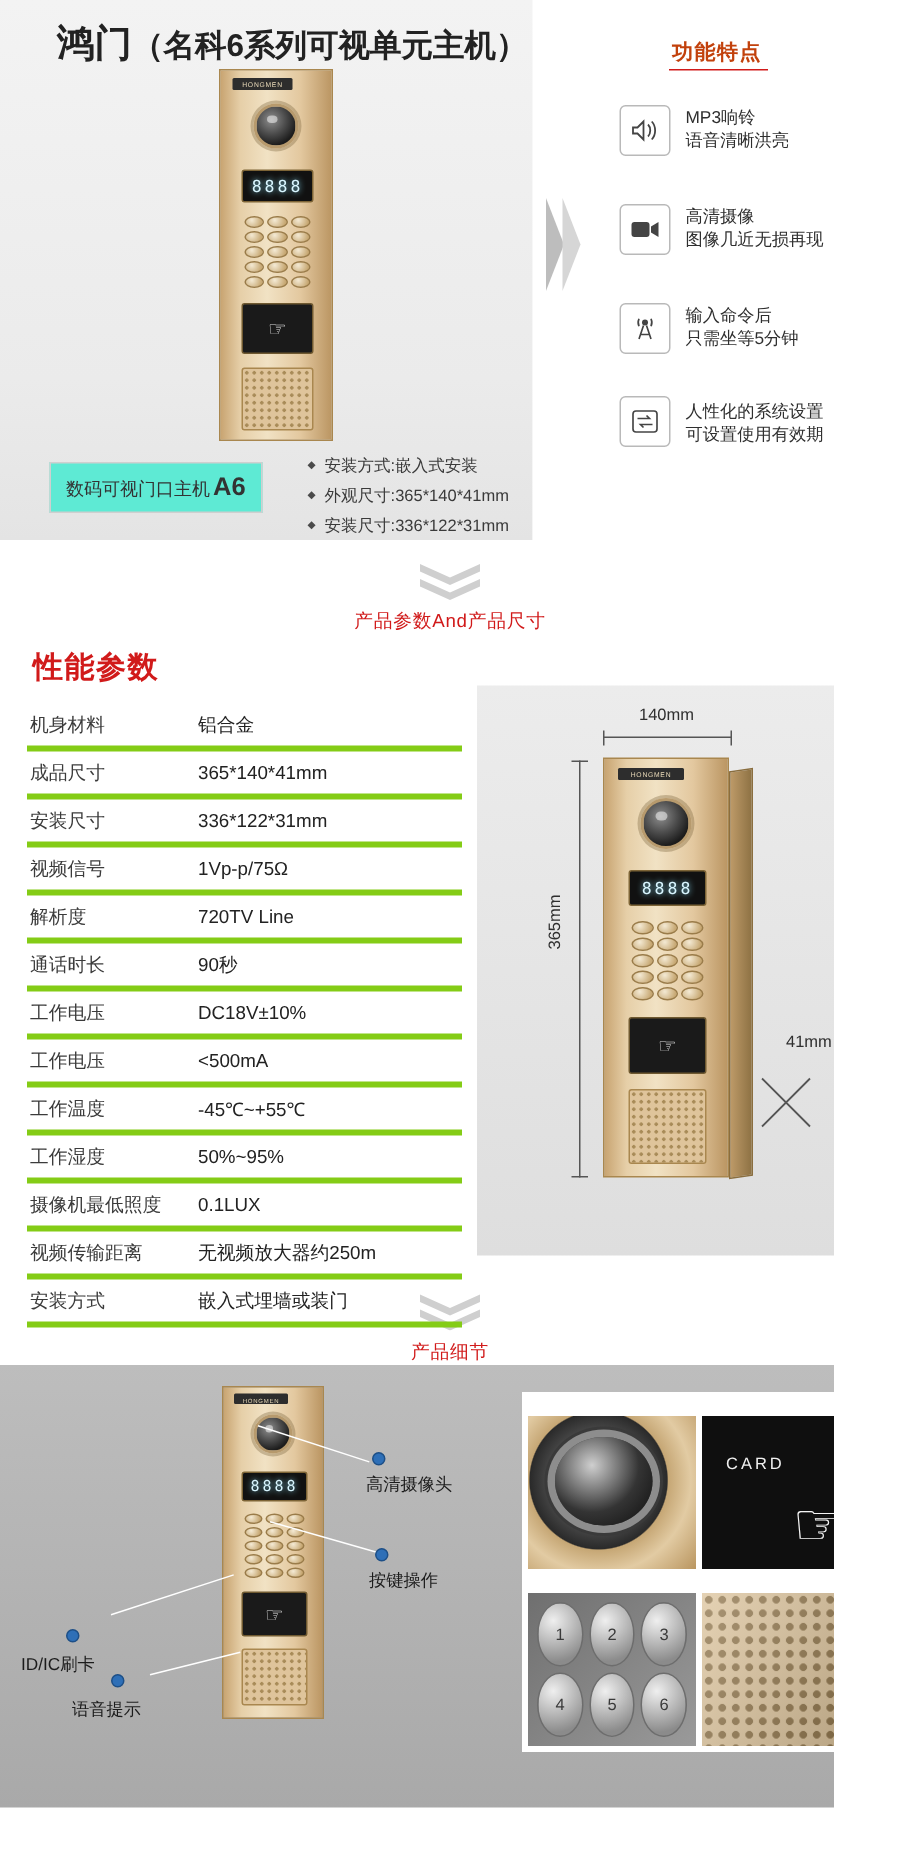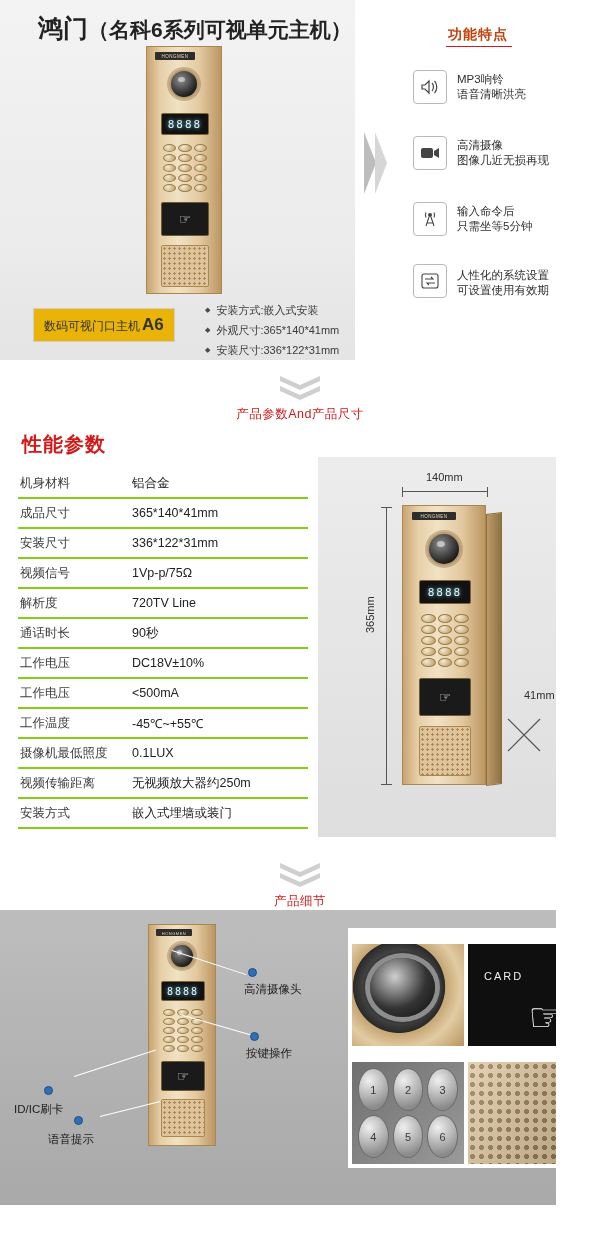--- a/index.html
+++ b/index.html
@@ -89,21 +89,21 @@
   #hero-device .dev-screen span { font-size: 11px; }
   #hero-device .dev-keys {
     left: 16px; top: 97px; width: 44px;
     grid-template-columns: repeat(3, 1fr); grid-auto-rows: 8px;
   }
   #hero-device .dev-card { left: 14px; top: 155px; width: 48px; height: 34px; }
   #hero-device .dev-speaker { left: 14px; top: 198px; width: 48px; height: 42px; }
 
   .badge {
     position: absolute; left: 33px; top: 308px;
-    background: #eab308; border: 1px solid #cfcfcf;
+    background: #5eead4; border: 1px solid #cfcfcf;
     padding: 6px 10px; font-size: 12px; color: #333; white-space: nowrap;
   }
   .badge b { font-size: 17px; font-weight: bold; margin-left: 2px; }
 
   .spec-list { position: absolute; left: 205px; top: 303px; }
   .spec-list li {
     list-style: none; font-size: 11px; color: #3a3a3a;
     margin-bottom: 5px; white-space: nowrap;
   }
   .spec-list li:before{ content:"◆"; font-size: 7px; color:#4a4a4a; margin-right: 6px; vertical-align: 2px;}
@@ -139,21 +139,21 @@
   .params-wrap { position: relative; width: 600px; height: 430px; }
   .params-head {
     position: absolute; left: 22px; top: 8px;
     font-size: 20px; color: #d11a1a; font-weight: bold; letter-spacing: 1px;
   }
   table.params {
     position: absolute; left: 18px; top: 46px; width: 290px;
     border-collapse: collapse;
   }
   table.params td {
-    font-size: 12.5px; padding: 5.5px 2px; border-bottom: 2px solid #84cc16;
+    font-size: 12.5px; padding: 5.5px 2px; border-bottom: 4px solid #84cc16;
     color: #333; white-space: nowrap;
   }
   table.params td.k { width: 104px; color: #3b3b3b; }
   table.params td.v { color: #222; padding-left: 10px; }
 
   
   .dim-block {
     position: absolute; left: 318px; top: 34px; width: 268px; height: 380px;
     background: linear-gradient(180deg,#ececec, #dedede);
   }
@@ -394,20 +394,24 @@
           </tr>
         <tr>
             <td class="k">工作电压</td>
             <td class="v">&lt;500mA</td>
           </tr>
         <tr>
             <td class="k">工作温度</td>
             <td class="v">-45℃~+55℃</td>
           </tr>
         <tr>
+            <td class="k">工作湿度</td>
+            <td class="v">50%~95%</td>
+          </tr>
+        <tr>
             <td class="k">摄像机最低照度</td>
             <td class="v">0.1LUX</td>
           </tr>
         <tr>
             <td class="k">视频传输距离</td>
             <td class="v">无视频放大器约250m</td>
           </tr>
         <tr>
             <td class="k">安装方式</td>
             <td class="v">嵌入式埋墙或装门</td>

